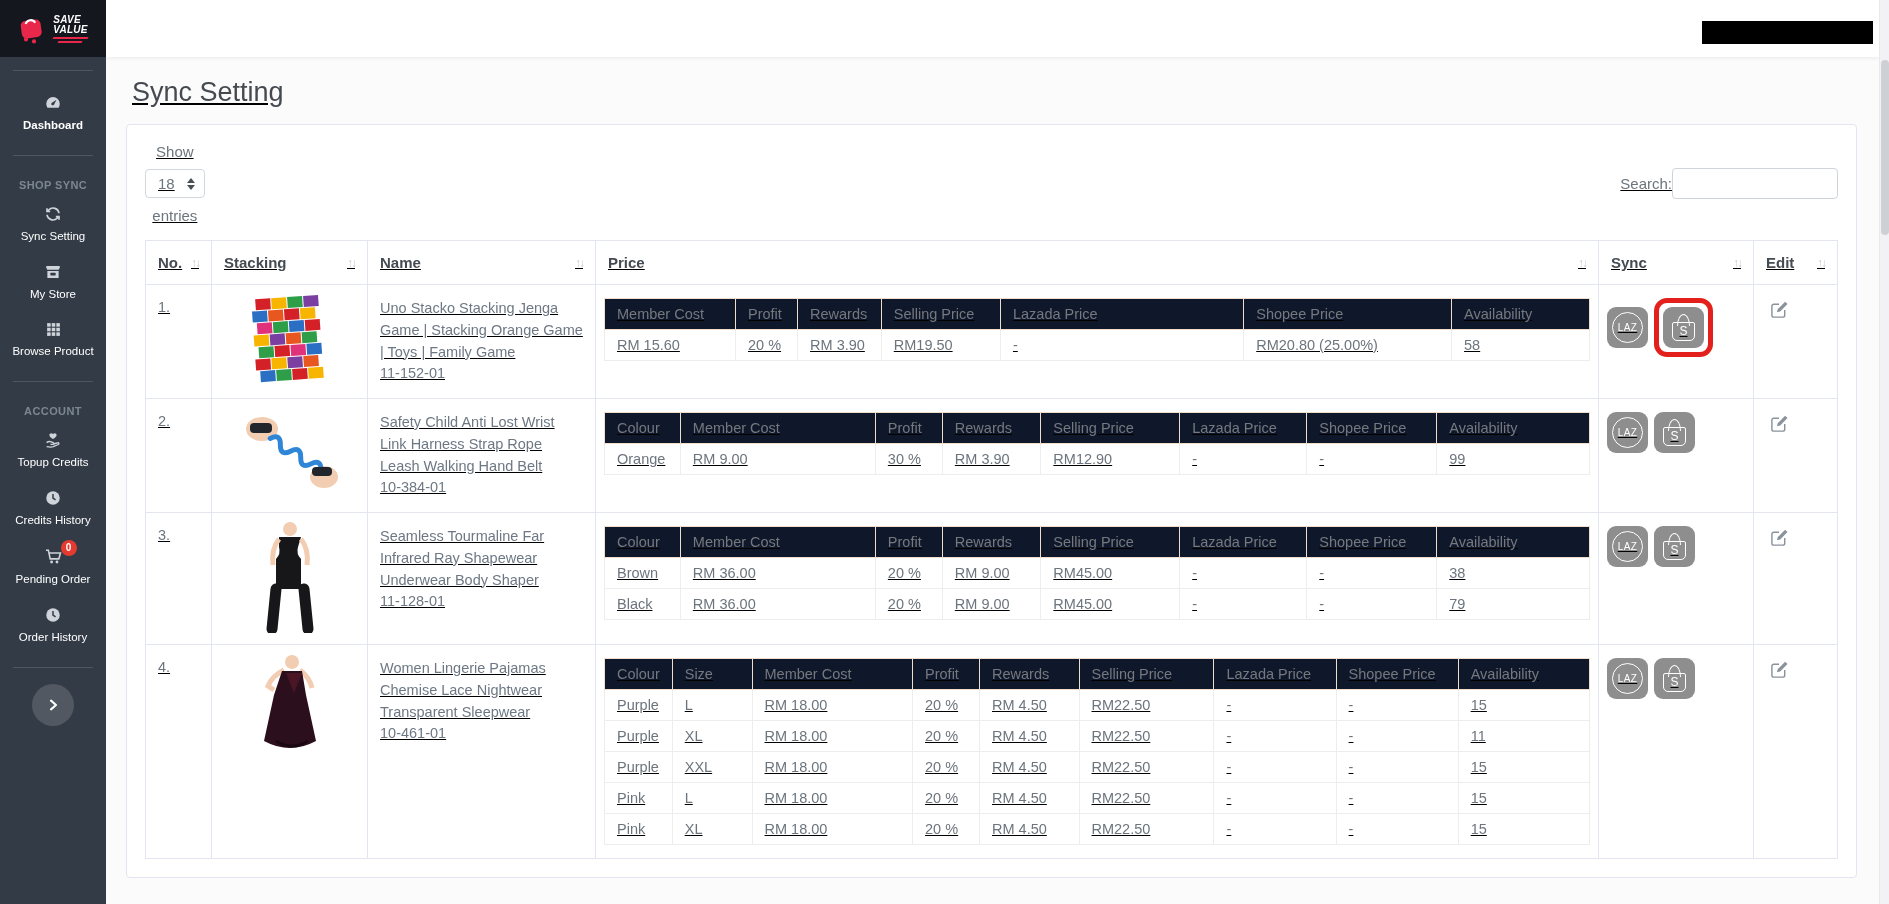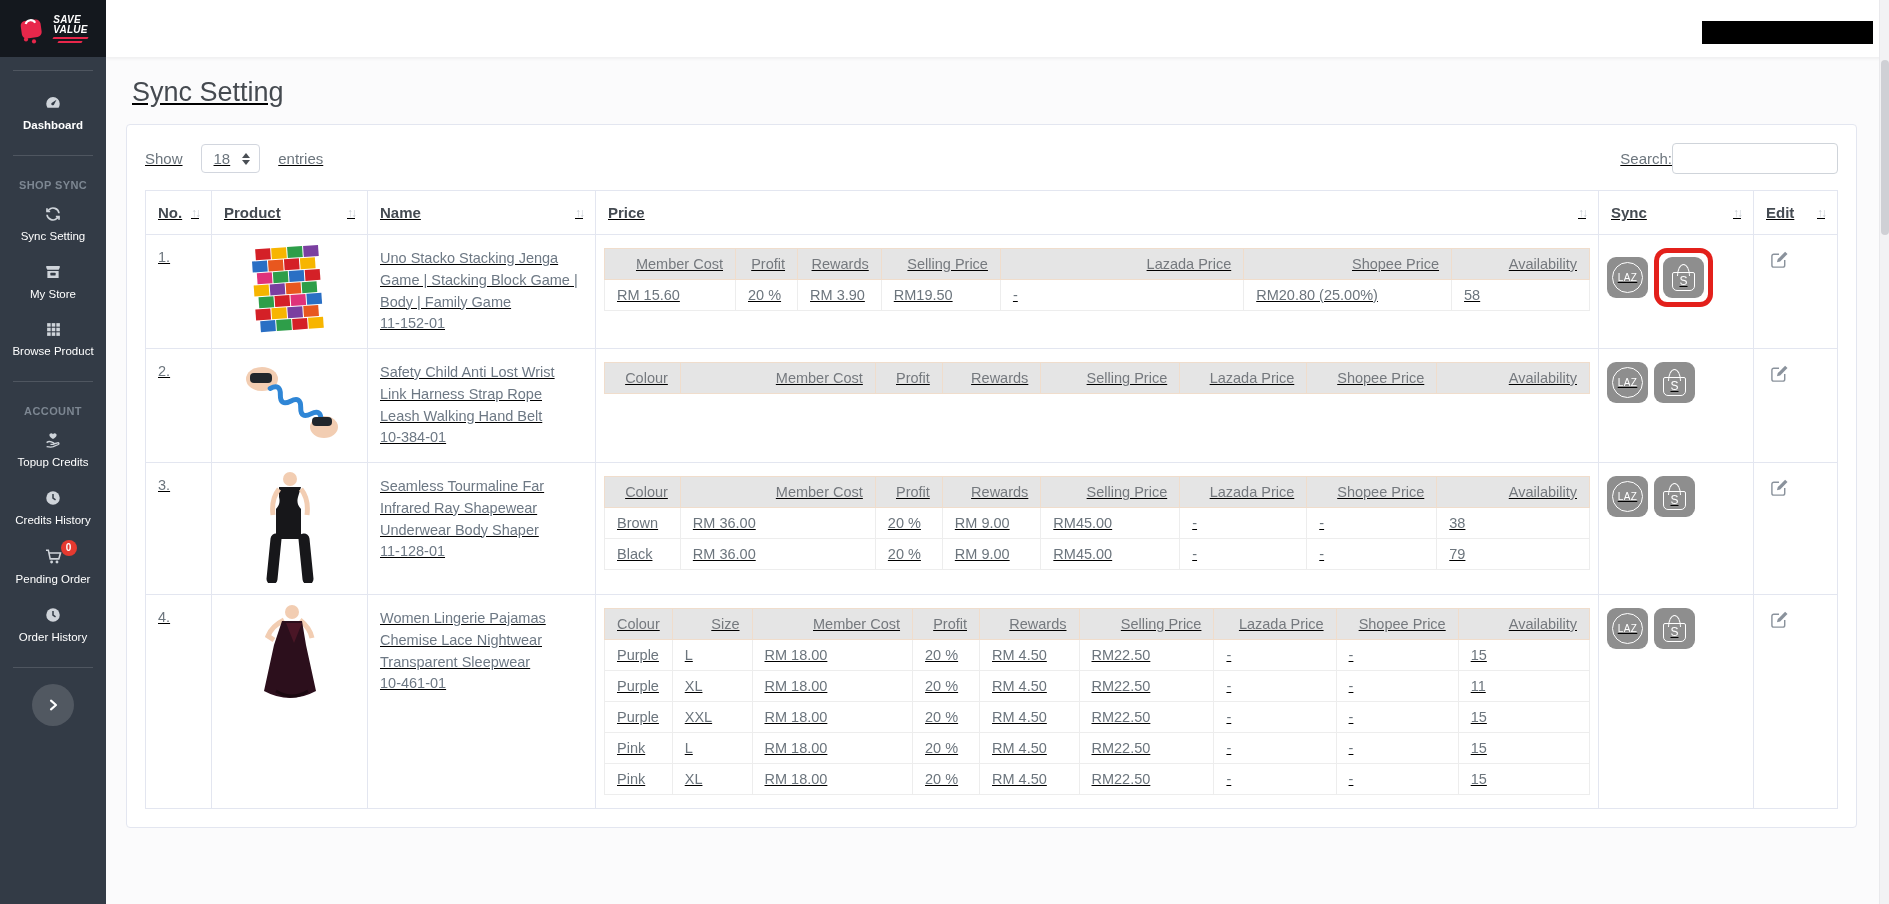--- a/index.html
+++ b/index.html
@@ -25,21 +25,21 @@
   .topbar { height:57px; background:#fff; box-shadow:0 2px 3px rgba(0,0,0,.05); position:relative; z-index:2; }
   .redaction { position:absolute; right:16px; top:21px; width:171px; height:23px; background:#000; }
   .content { padding:20px 32px 0 20px; }
   .page-title { font-size:27px; font-weight:400; color:#454a50; margin:0 0 16px 6px; }
 
   .card { background:#fff; border:1px solid #e3e6f0; border-radius:4px; }
   .card-header { background:#f8f9fc; border-bottom:1px solid #e3e6f0; padding:13px 20px; color:#4e73df; font-weight:700; font-size:15.5px; border-radius:4px 4px 0 0; }
   .card-body { padding:18px; }
 
   .controls-row { display:flex; justify-content:space-between; align-items:center; margin-bottom:16px; color:#6c757d; font-size:15px; }
-  .show-group { display:flex; align-items:center; gap:18px; }
+  .show-group { display:flex; align-items:center; gap:9px;flex-direction:column; }
   .page-size { display:inline-flex; align-items:center; border:1px solid #d2d6de; border-radius:4px; padding:5px 9px 5px 12px; min-width:58px; color:#6c757d; background:#fff; cursor:pointer; }
   .stepper { display:inline-flex; flex-direction:column; gap:2px; margin-left:12px; }
   .stepper i { width:0; height:0; border-left:4px solid transparent; border-right:4px solid transparent; }
   .stepper .up { border-bottom:5px solid #4a4f55; }
   .stepper .down { border-top:5px solid #4a4f55; }
   .search-group { display:flex; align-items:center; }
   .search-input { width:166px; height:31px; border:1px solid #cfd4da; border-radius:4px; outline:none; padding:0 8px; font-size:14px; color:#495057; background:#fff; }
 
   table.main-table { width:100%; border-collapse:collapse; table-layout:fixed; font-size:14.5px; color:#6c757d;padding-left:10px; }
   .main-table th { border:1px solid #e3e6f0; padding:13px 12px; text-align:left; font-size:15px; color:#454b52; background:#fff; }
@@ -48,21 +48,21 @@
   .main-table td { border:1px solid #e3e6f0; vertical-align:top; }
 
   .cell-no { padding:14px 12px; }
   .cell-product { padding:8px 6px; text-align:center; }
   .cell-name { padding:13px 12px; line-height:1.5; color:#6d7884; }
   .cell-price { padding:13px 8px; }
   .cell-sync { padding:13px 8px; }
   .cell-edit { padding:15px 0 0 16px; }
 
   table.ptable { width:100%; border-collapse:collapse; }
-  .ptable th { background:#e5e5e5; border:1px solid #f0ddcc; color:#75797e; font-weight:400; text-align:right; padding:7px 12px; font-size:14.5px; }
+  .ptable th { background:#0f172a; border:1px solid #f0ddcc; color:#75797e; font-weight:400; text-align:left; padding:7px 12px; font-size:14.5px; }
   .ptable td { background:#fff; border:1px solid #ededed; color:#6c757d; padding:7px 12px; font-size:14.5px; }
 
   .sync-wrap { display:flex; align-items:center; gap:6px; }
   .sync-btn { width:41px; height:41px; background:#8e8e8e; border-radius:9px; display:flex; align-items:center; justify-content:center; flex:0 0 auto; cursor:pointer; }
   .laz-circle { width:31px; height:31px; border:1.5px solid #fff; border-radius:50%; color:#fff; font-size:10px; display:flex; align-items:center; justify-content:center; letter-spacing:.4px; }
   .shopee-bag { position:relative; width:23px; height:19px; border:1.6px solid #fff; border-radius:2px 2px 5px 5px; margin-top:8px; color:#fff; font-size:12px; text-align:center; line-height:17px; }
   .shopee-bag::before { content:""; position:absolute; top:-9px; left:3.5px; width:11px; height:11px; border:1.6px solid #fff; border-bottom:none; border-radius:50% 50% 0 0 / 100% 100% 0 0; }
   .red-wrap { border:5px solid #e3201b; border-radius:13px; padding:4px; display:inline-block; line-height:0; }
 
   
@@ -252,21 +252,21 @@
             <thead>
               <tr>
                 <th>
                     <span class="th-flex">
                       <span>No.</span>
                       <span class="sort">↑↓</span>
                     </span>
                   </th>
                 <th>
                     <span class="th-flex">
-                      <span>Product</span>
+                      <span>Stacking</span>
                       <span class="sort">↑↓</span>
                     </span>
                   </th>
                 <th>
                     <span class="th-flex">
                       <span>Name</span>
                       <span class="sort">↑↓</span>
                     </span>
                   </th>
                 <th>
@@ -321,21 +321,21 @@
                         <rect x="46" y="64" width="15" height="11" fill="#7a3fa0"></rect>
                         <rect x="62" y="64" width="15" height="11" fill="#e8571f"></rect>
                       <rect x="18" y="76" width="15" height="11" fill="#2a6fc4"></rect>
                         <rect x="34" y="76" width="15" height="11" fill="#2e9e49"></rect>
                         <rect x="50" y="76" width="15" height="11" fill="#d42027"></rect>
                         <rect x="66" y="76" width="15" height="11" fill="#f7b500"></rect>
                     </g>
                   </svg>
                 </td>
                 <td class="cell-name">
-                  <div>Uno Stacko Stacking Jenga Game | Stacking Block Game | Body | Family Game</div>
+                  <div>Uno Stacko Stacking Jenga Game | Stacking Orange Game | Toys | Family Game</div>
                   <div>11-152-01</div>
                 </td>
                 <td class="cell-price">
                   <table class="ptable">
                     <colgroup>
                         <col style="width:13.3%">
                         <col style="width:6.3%">
                         <col style="width:8.5%">
                         <col style="width:12.1%">
                         <col style="width:24.7%">
@@ -419,20 +419,30 @@
                           <th>Member Cost</th>
                           <th>Profit</th>
                           <th>Rewards</th>
                           <th>Selling Price</th>
                           <th>Lazada Price</th>
                           <th>Shopee Price</th>
                           <th>Availability</th>
                         </tr>
                       </thead>
                     <tbody>
+                        <tr>
+                          <td>Orange</td>
+                          <td>RM 9.00</td>
+                          <td>30 %</td>
+                          <td>RM 3.90</td>
+                          <td>RM12.90</td>
+                          <td>-</td>
+                          <td>-</td>
+                          <td>99</td>
+                        </tr>
                       </tbody>
                   </table>
                 </td>
                 <td class="cell-sync">
                   <div class="sync-wrap">
                     <div class="sync-btn">
                         <span class="laz-circle">LAZ</span>
                       </div>
                     <div class="sync-btn">
                         <span class="shopee-bag">S</span>

